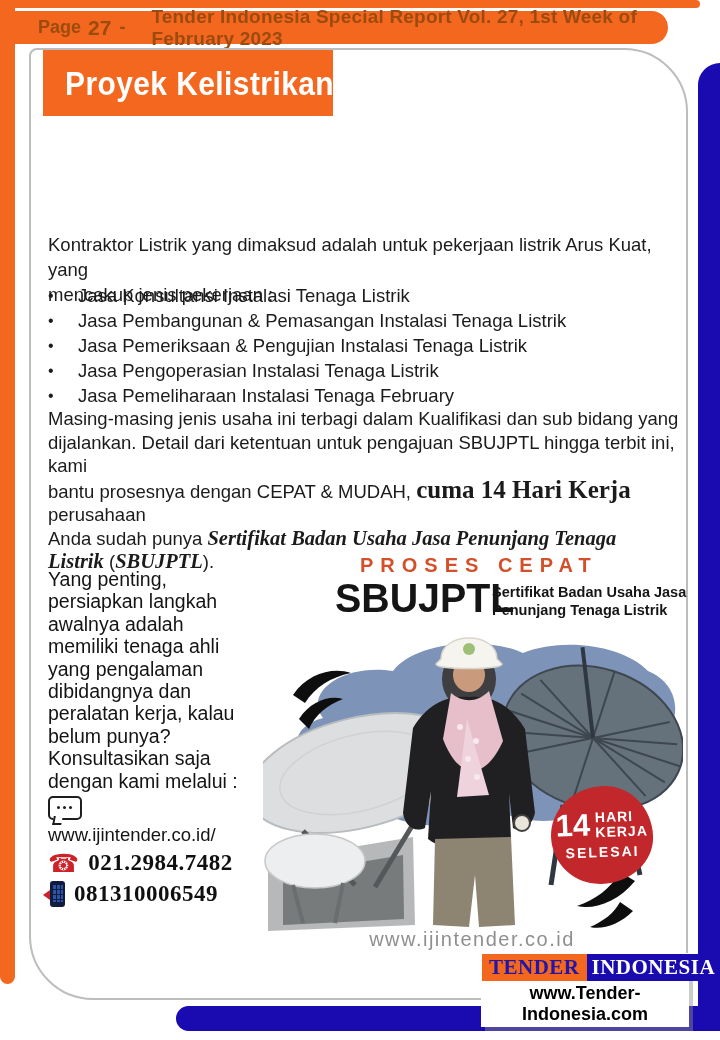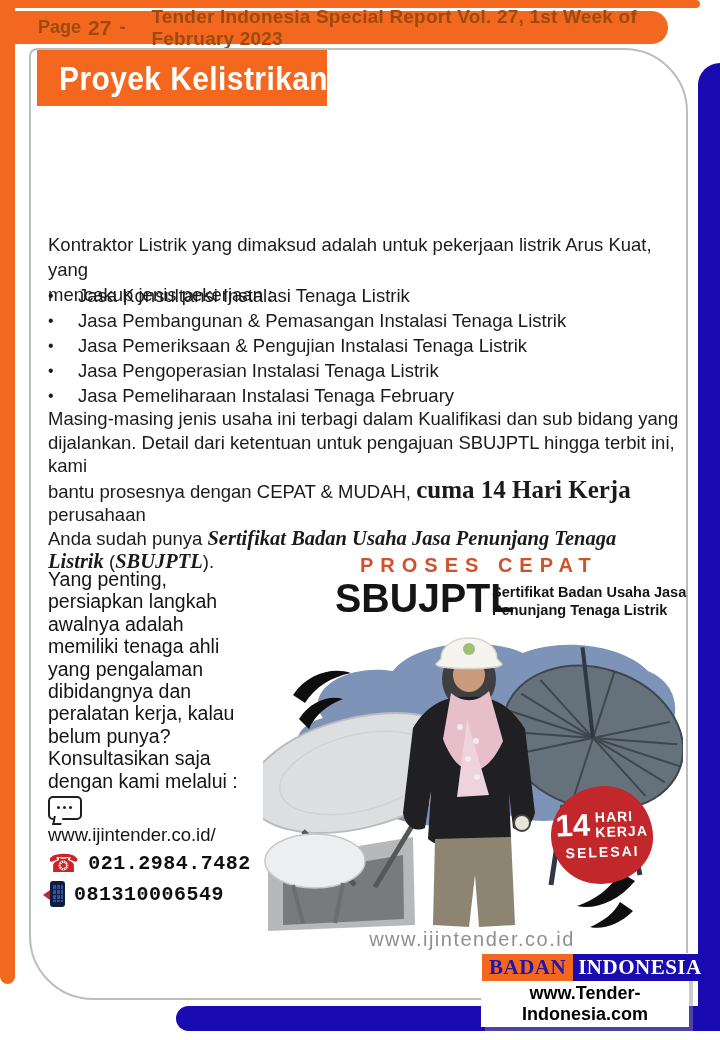--- a/index.html
+++ b/index.html
@@ -25,21 +25,21 @@
   .bottom-bar{position:absolute;left:176px;top:1006px;width:544px;height:25px;background:#1A0BB0;border-radius:14px 0 0 14px;}
 
   
   .page-box{
     position:absolute;left:29px;top:48px;width:655px;height:948px;background:#fff;
     border:2px solid #BDBDBD;border-radius:8px 64px 8px 64px;
   }
   .page-box > *{position:absolute;}
 
   .section-title-box{
-    left:6px;top:0;width:290px;height:56px;background:#F4671F;
+    left:12px;top:0;width:290px;height:66px;background:#F4671F;
     display:flex;align-items:center;padding-left:22px;box-sizing:border-box;
   }
   .section-title-box .st{
     color:#fff;font-weight:bold;font-size:34px;letter-spacing:.5px;
     transform:scaleX(.88);transform-origin:left center;white-space:nowrap;
   }
 
   .article-heading{
     left:17px;top:70px;width:620px;color:#0a0a0a;font-weight:bold;font-size:24px;
     line-height:31px;white-space:pre-line;
@@ -57,21 +57,21 @@
   .serif-bi{font-family:"Liberation Serif", serif;font-weight:bold;font-style:italic;font-size:20.5px;}
 
   
   .sidebar{left:17px;top:518px;width:222px;color:#141414;}
   .sidebar .note{font-size:19.5px;line-height:22.4px;white-space:pre-line;}
   .bubble-icon{margin-top:4px;width:30px;height:20px;border:2.5px solid #1e1e1e;border-radius:5px;position:relative;background:#fff;}
   .bubble-icon .d{position:absolute;left:7px;top:8px;width:3px;height:3px;border-radius:50%;background:#1e1e1e;box-shadow:6px 0 0 #1e1e1e,12px 0 0 #1e1e1e;}
   .bubble-icon .tail{position:absolute;left:3px;bottom:-7px;width:7px;height:7px;background:#fff;border-left:2.5px solid #1e1e1e;border-bottom:2.5px solid #1e1e1e;transform:skewX(-10deg);}
   .sidebar .site{margin-top:4px;font-size:18.5px;color:#141414;}
   .contact-row{display:flex;align-items:center;gap:9px;margin-top:3px;height:28px;}
-  .contact-row .num{font-family:Liberation Mono, monospace;font-weight:bold;font-size:20px;color:#101010;letter-spacing:.5px;}
+  .contact-row .num{font-family:Liberation Serif, serif;font-weight:bold;font-size:23px;color:#101010;letter-spacing:.5px;}
   .tel-icon{font-family:"DejaVu Sans", sans-serif;color:#CC2229;font-size:25px;line-height:25px;}
   .mob-icon{width:15px;height:26px;background:#101c3f;border-radius:3px;position:relative;margin-left:2px;}
   .mob-icon:before{content:"";position:absolute;left:2px;right:2px;top:3px;bottom:5px;background:#2d54a3;
      background-image:linear-gradient(#101c3f 1px,transparent 1px),linear-gradient(90deg,#101c3f 1px,transparent 1px);background-size:4px 5px;}
   .mob-icon:after{content:"";position:absolute;left:-7px;top:9px;border-top:5px solid transparent;border-bottom:5px solid transparent;border-right:7px solid #CC2229;}
 
   
   .promo{left:224px;top:478px;width:434px;height:480px;}
   .promo > *{position:absolute;}
   .amarta{left:2px;top:6px;width:100px;}
@@ -248,19 +248,19 @@
         </span>
       </div>
       <div class="st">SELESAI</div>
     </div>
 
     <div class="promo-site">www.ijintender.co.id</div>
   </div>
 
   <div class="brand">
     <div class="row">
-      <div class="t1">BADAN</div>
+      <div class="t1">TENDER</div>
       <div class="t2">INDONESIA</div>
     </div>
     <div class="url">www.Tender-Indonesia.com</div>
   </div>
 
 </div>
 
 </body></html>

